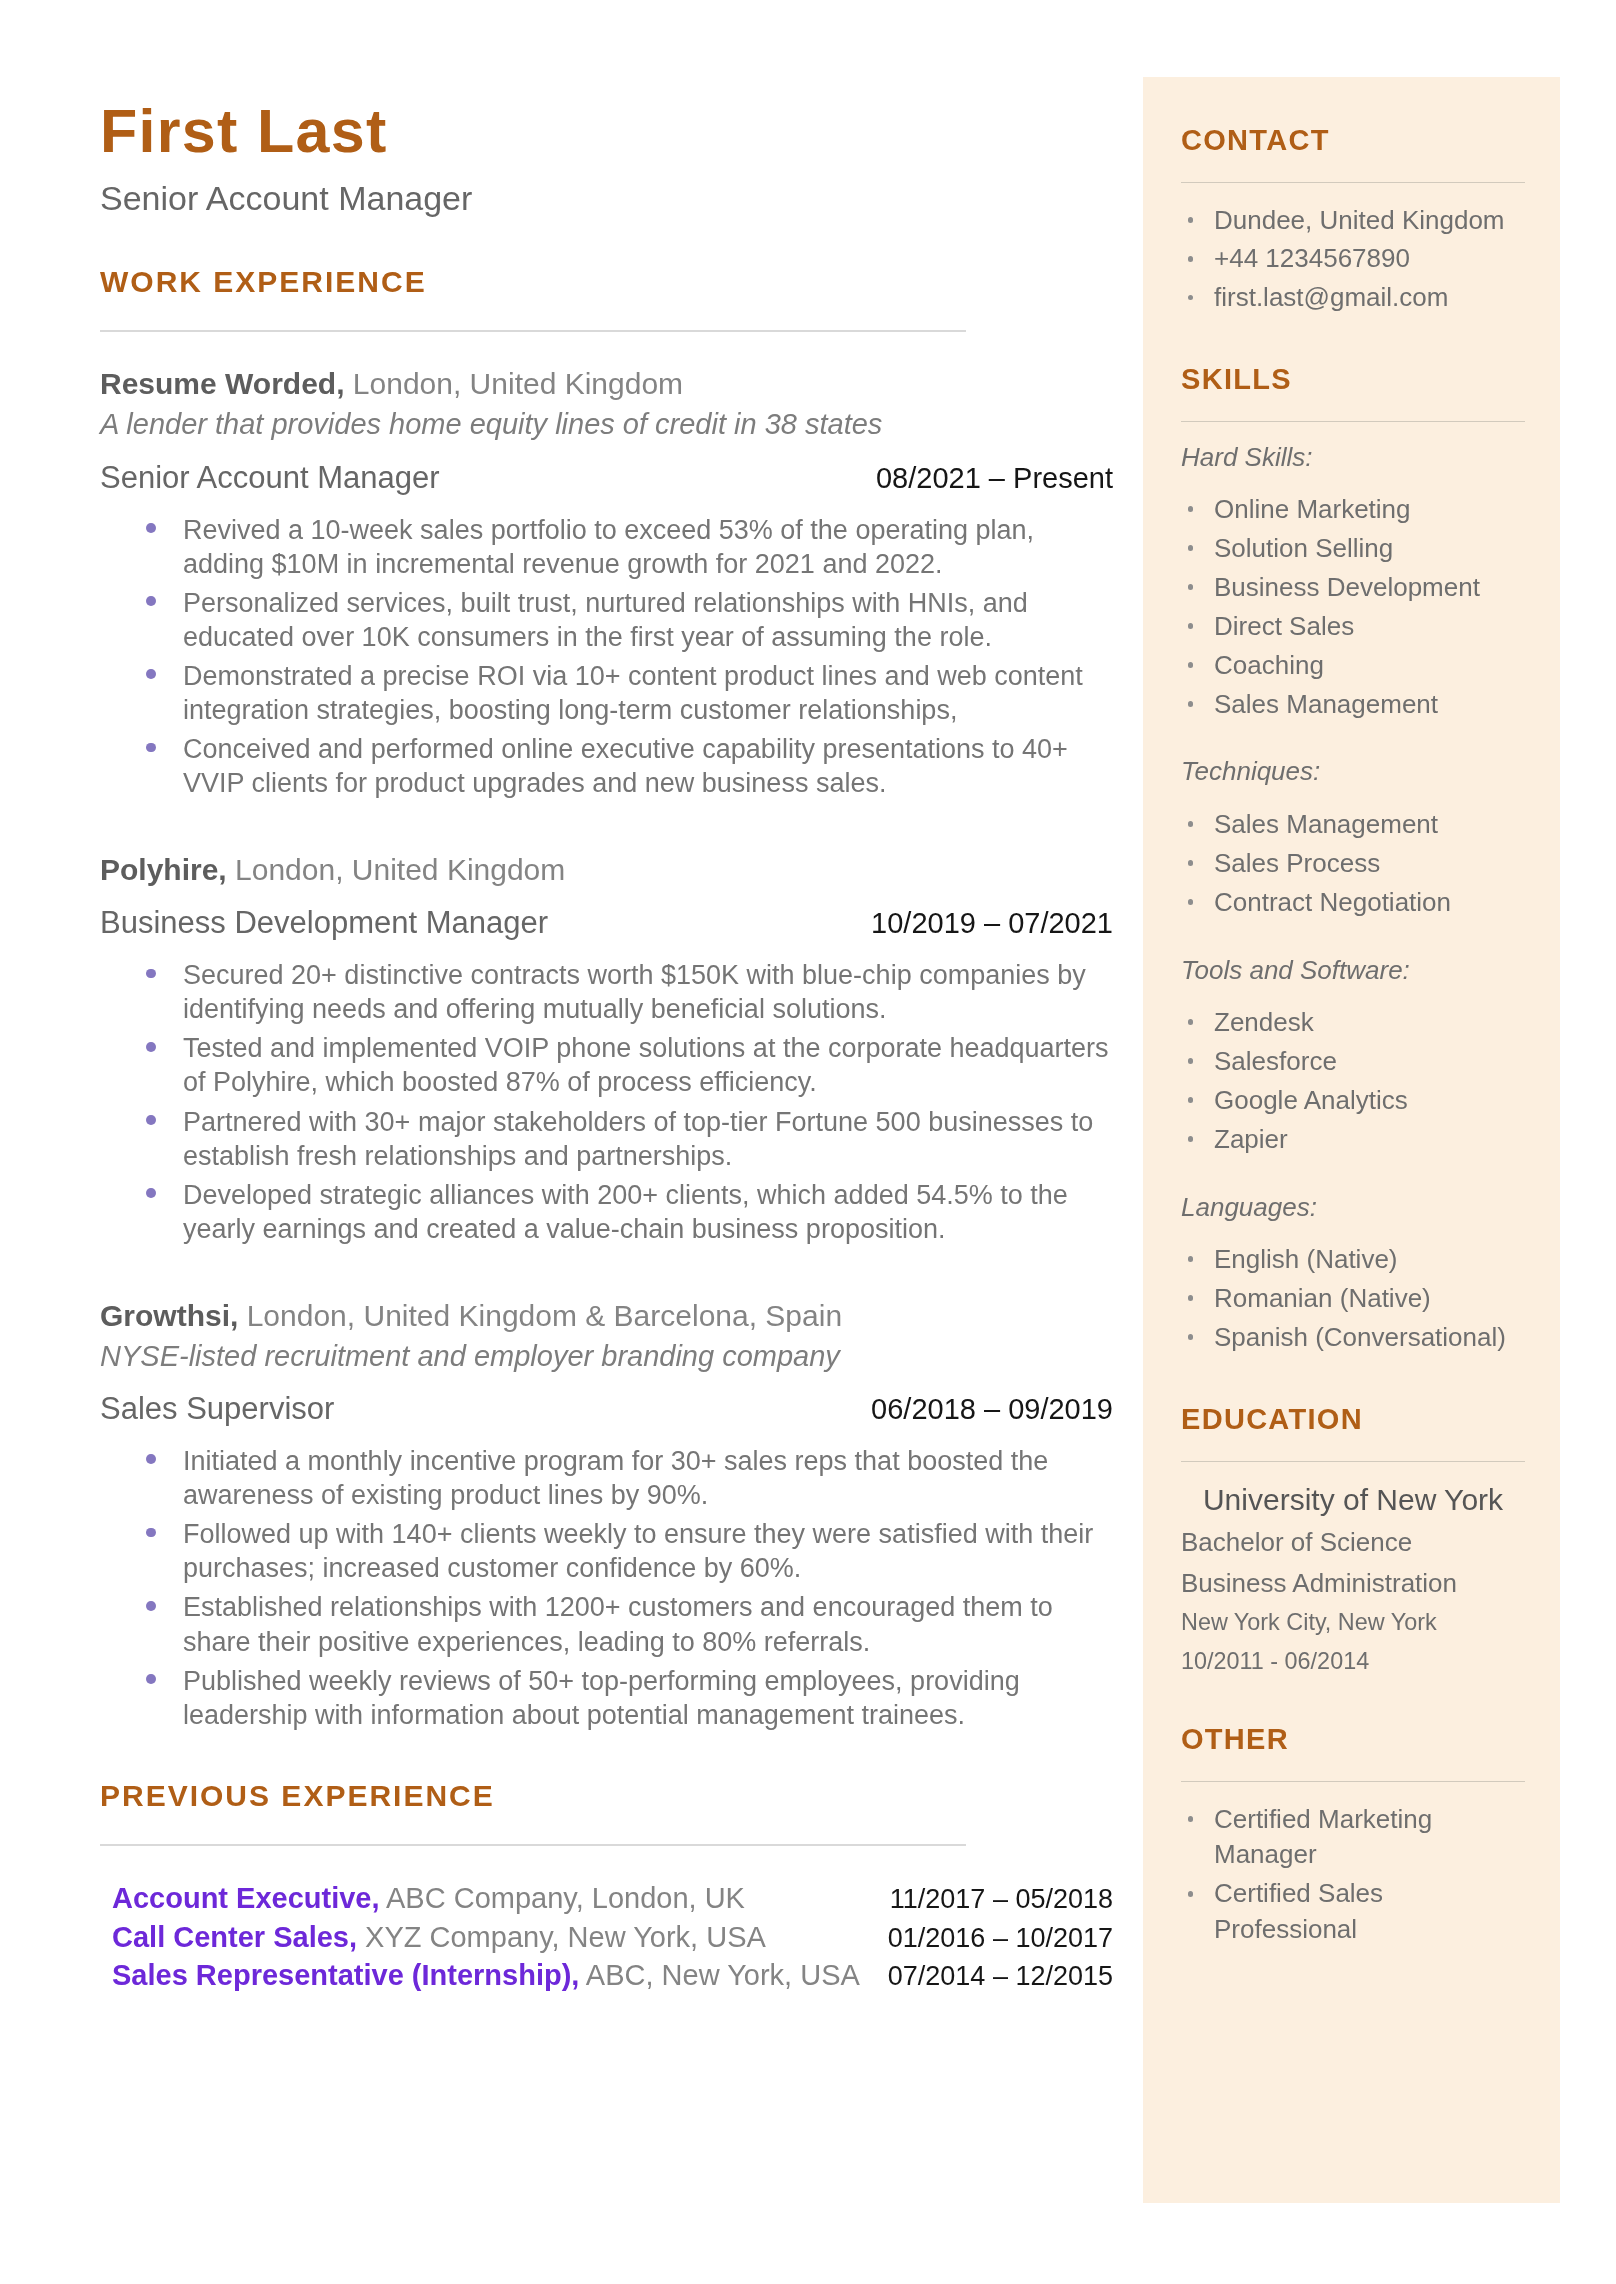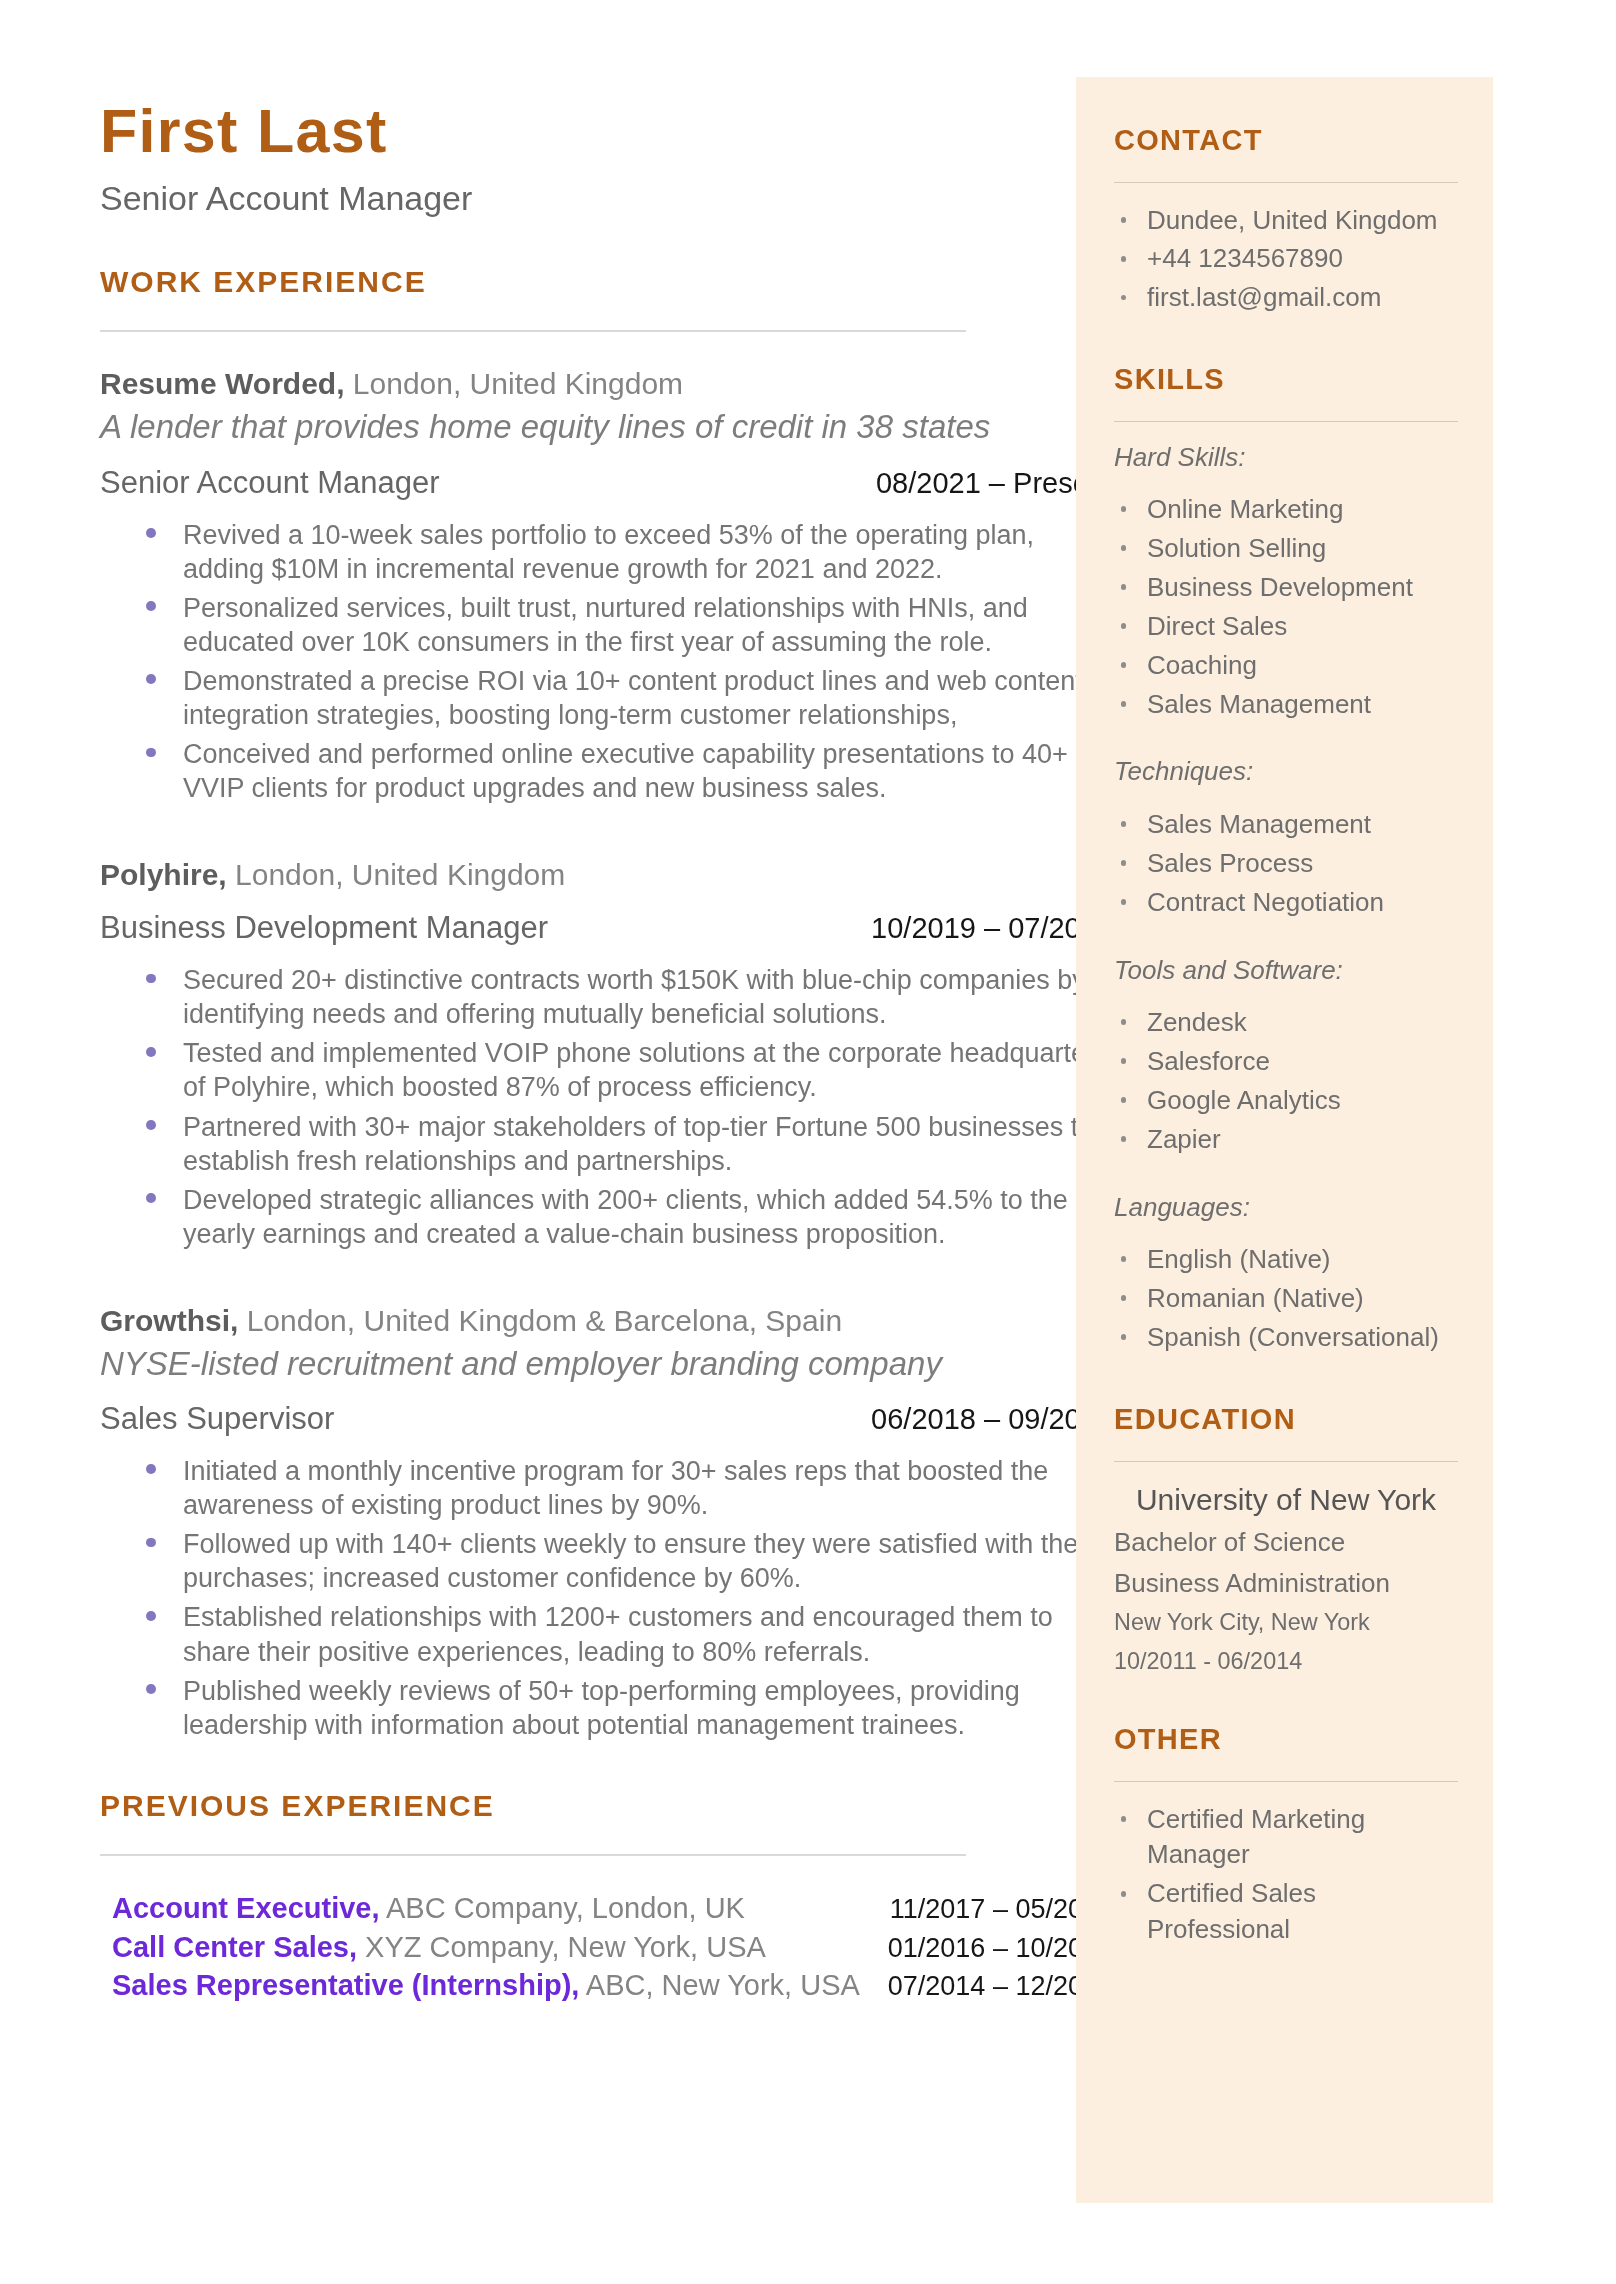--- a/index.html
+++ b/index.html
@@ -6,36 +6,36 @@
     --accent:#b05e16;
     --sidebar-bg:#fcefdf;
     --bullet:#8477c0;
   }
   html,body{margin:0;padding:0;}
   body{
     width:1617px;height:2284px;position:relative;background:#ffffff;
     font-family:"Liberation Sans", sans-serif;
   }
   .sidebar{
-    position:absolute;left:1076px;top:77px;width:417px;height:2126px;
+    position:absolute;left:1143px;top:77px;width:417px;height:2126px;
     background:var(--sidebar-bg);box-sizing:border-box;padding:47px 35px 0 38px;
   }
   .main{position:absolute;left:100px;top:98px;width:1013px;}
 
   .name{font-size:61px;font-weight:bold;color:var(--accent);letter-spacing:1.3px;line-height:1.1;}
   .subtitle{margin-top:14.3px;font-size:34px;color:#666666;}
   .sec-heading{margin-top:47px;font-size:30px;font-weight:bold;color:var(--accent);letter-spacing:2px;}
   .rule{margin-top:31px;border:0;border-top:2px solid #d9d9d9;width:866px;margin-left:0;}
 
   .job{margin-top:52px;}
   .job.first{margin-top:34px;}
   .job-head{font-size:30px;line-height:1.2;}
   .company{font-weight:bold;color:#5d5d5d;}
   .location{color:#848484;}
-  .job-desc{margin-top:3.9px;font-size:33px;font-style:italic;color:#7d7d7d;line-height:1.25;}
+  .job-desc{margin-top:3.9px;font-size:29px;font-style:italic;color:#7d7d7d;line-height:1.25;}
   .role-row{display:flex;justify-content:space-between;align-items:baseline;margin-top:17px;}
   .role{font-size:31px;color:#666666;}
   .dates{font-size:29px;color:#161616;white-space:nowrap;}
   .bullets{list-style:none;margin:17px 0 0 0;padding:0;font-size:27px;color:#757575;line-height:1.26;}
   .bullets li{position:relative;padding-left:83px;margin-top:5.2px;}
   .bullets li::before{content:"";position:absolute;left:46px;top:10.4px;width:9.8px;height:9.8px;border-radius:50%;background:var(--bullet);}
 
   .prev-rows{margin-top:33px;font-size:29px;line-height:1.34;}
   .prev-row{display:flex;justify-content:space-between;align-items:baseline;}
   .prev-role{font-weight:bold;color:#6d28d9;margin-left:12px;}

